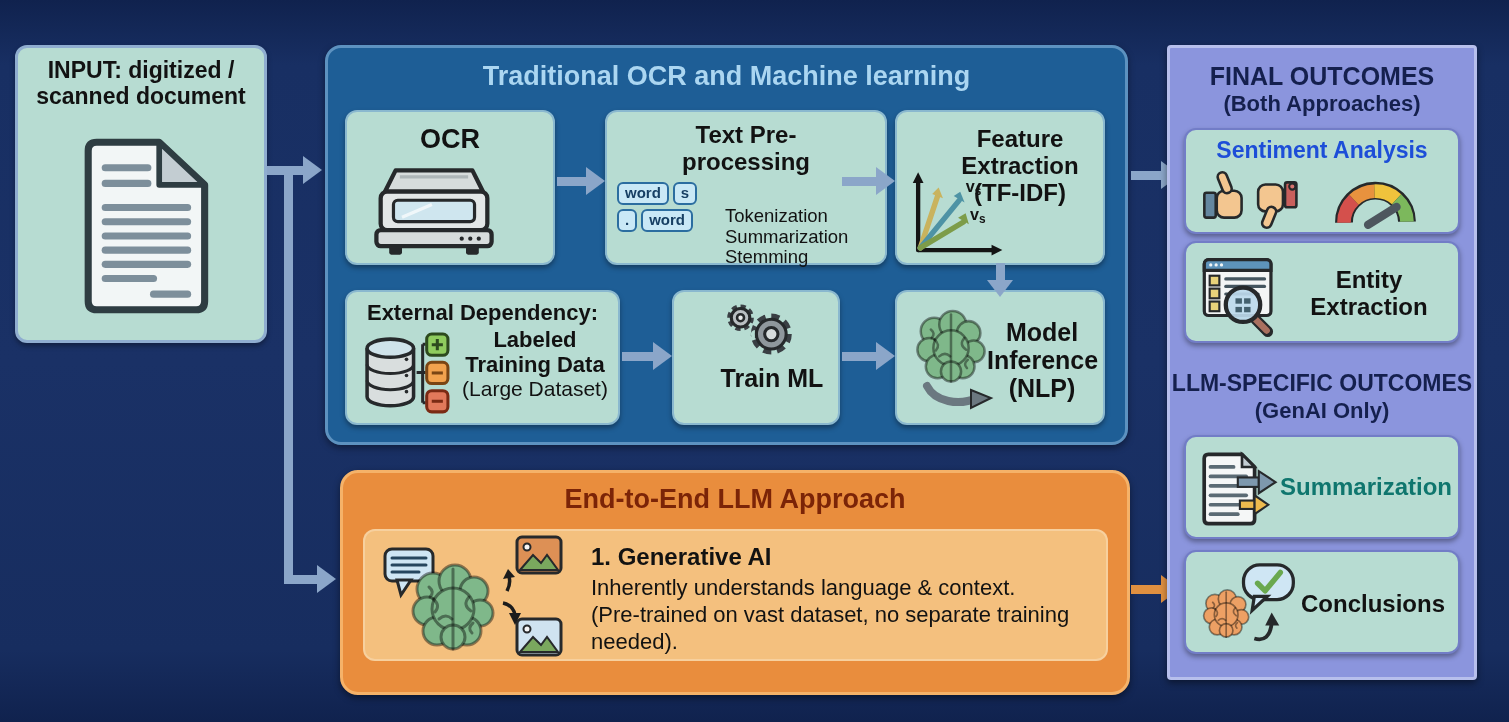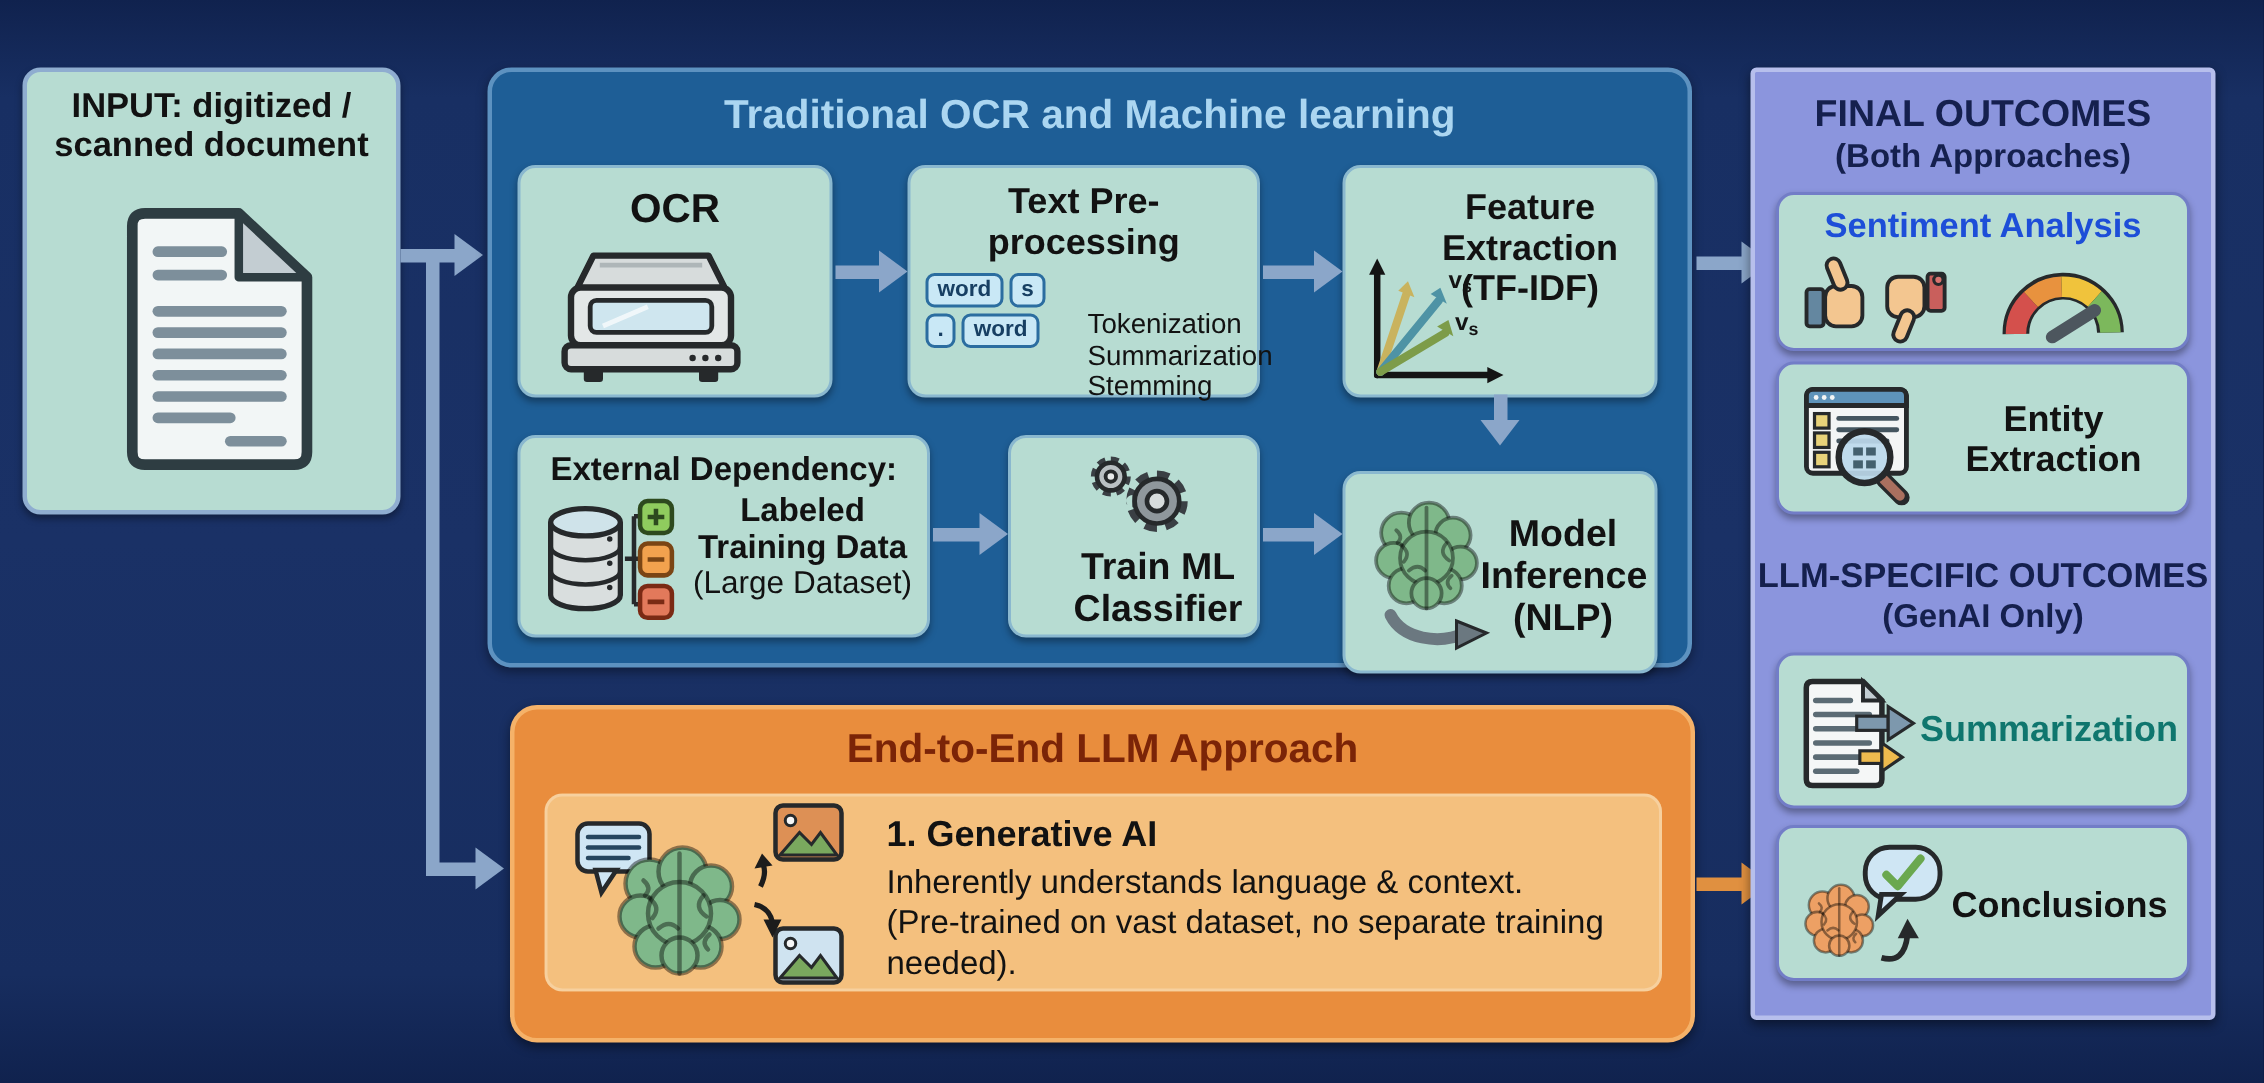--- a/index.html
+++ b/index.html
@@ -100,21 +100,21 @@
       <line x1="30" y1="50" x2="58" y2="38" stroke="#ffffff" stroke-width="3" opacity="0.7"></line>
       <rect x="6" y="62" width="108" height="15" rx="4" fill="#d7dcdc" stroke="#26292b" stroke-width="4"></rect>
       <circle cx="86" cy="70" r="2" fill="#26292b"></circle>
         <circle cx="94" cy="70" r="2" fill="#26292b"></circle>
         <circle cx="102" cy="70" r="2" fill="#26292b"></circle>
       <rect x="18" y="77" width="12" height="8" fill="#26292b" rx="2"></rect>
       <rect x="90" y="77" width="12" height="8" fill="#26292b" rx="2"></rect>
     </svg>
   </div>
 
-  <div class="abs mintbox" style="left:605px;top:110px;width:235px;height:155px;">
+  <div class="abs mintbox" style="left:605px;top:110px;width:282px;height:155px;">
     <div class="panel-title tight" style="margin-top:10px;font-size:24px;">
       <span class="line">Text Pre-</span>
       <span class="line">processing</span>
     </div>
     <div class="abs" style="left:8px;top:68px;width:110px;">
       <div>
         <span class="chip">word</span><span class="chip">s</span>
       </div>
       <div>
         <span class="chip">.</span><span class="chip">word</span>
@@ -182,25 +182,24 @@
     <svg class="abs" style="left:44px;top:8px;" width="82" height="60" viewBox="0 0 80 58">
       <circle cx="22" cy="17" r="10" fill="none" stroke="#3a3f44" stroke-width="6" pathLength="96" stroke-dasharray="7 5"></circle>
       <circle cx="22" cy="17" r="9" fill="#b9bfc2" stroke="#26292b" stroke-width="3"></circle>
       <circle cx="22" cy="17" r="3.4" fill="#e8eaea" stroke="#26292b" stroke-width="2.5"></circle>
       <circle cx="52" cy="33" r="16" fill="none" stroke="#3a3f44" stroke-width="8" pathLength="96" stroke-dasharray="7 5"></circle>
       <circle cx="52" cy="33" r="14.5" fill="#8f979c" stroke="#26292b" stroke-width="3"></circle>
       <circle cx="52" cy="33" r="6.5" fill="#d7dcdc" stroke="#26292b" stroke-width="3"></circle>
     </svg>
     <div class="panel-title tight" style="margin-top:72px;font-size:25px;">
       <span class="line">Train ML</span>
-      <span class="line">Classifier</span>
-    </div>
-  </div>
-
-  <div class="abs mintbox" style="left:895px;top:290px;width:210px;height:135px;margin-top:24px;">
+    </div>
+  </div>
+
+  <div class="abs mintbox" style="left:895px;top:290px;width:210px;height:135px;">
     <svg class="abs" style="left:8px;top:14px;" width="92" height="106" viewBox="0 0 92 106">
       <use href="#brain" x="4" y="0" width="84" height="84" color="#7fb88a"></use>
       <path d="M22,80 C30,96 54,100 72,92" fill="none" stroke="#6b7880" stroke-width="8" stroke-linecap="round"></path>
       <polygon points="66,84 86,92 66,102" fill="#6b7880" stroke="#26292b" stroke-width="2"></polygon>
     </svg>
     <div class="abs panel-title tight" style="right:6px;top:26px;width:110px;font-size:25px;">
       <span class="line">Model</span>
       <span class="line">Inference</span>
       <span class="line">(NLP)</span>
     </div>

